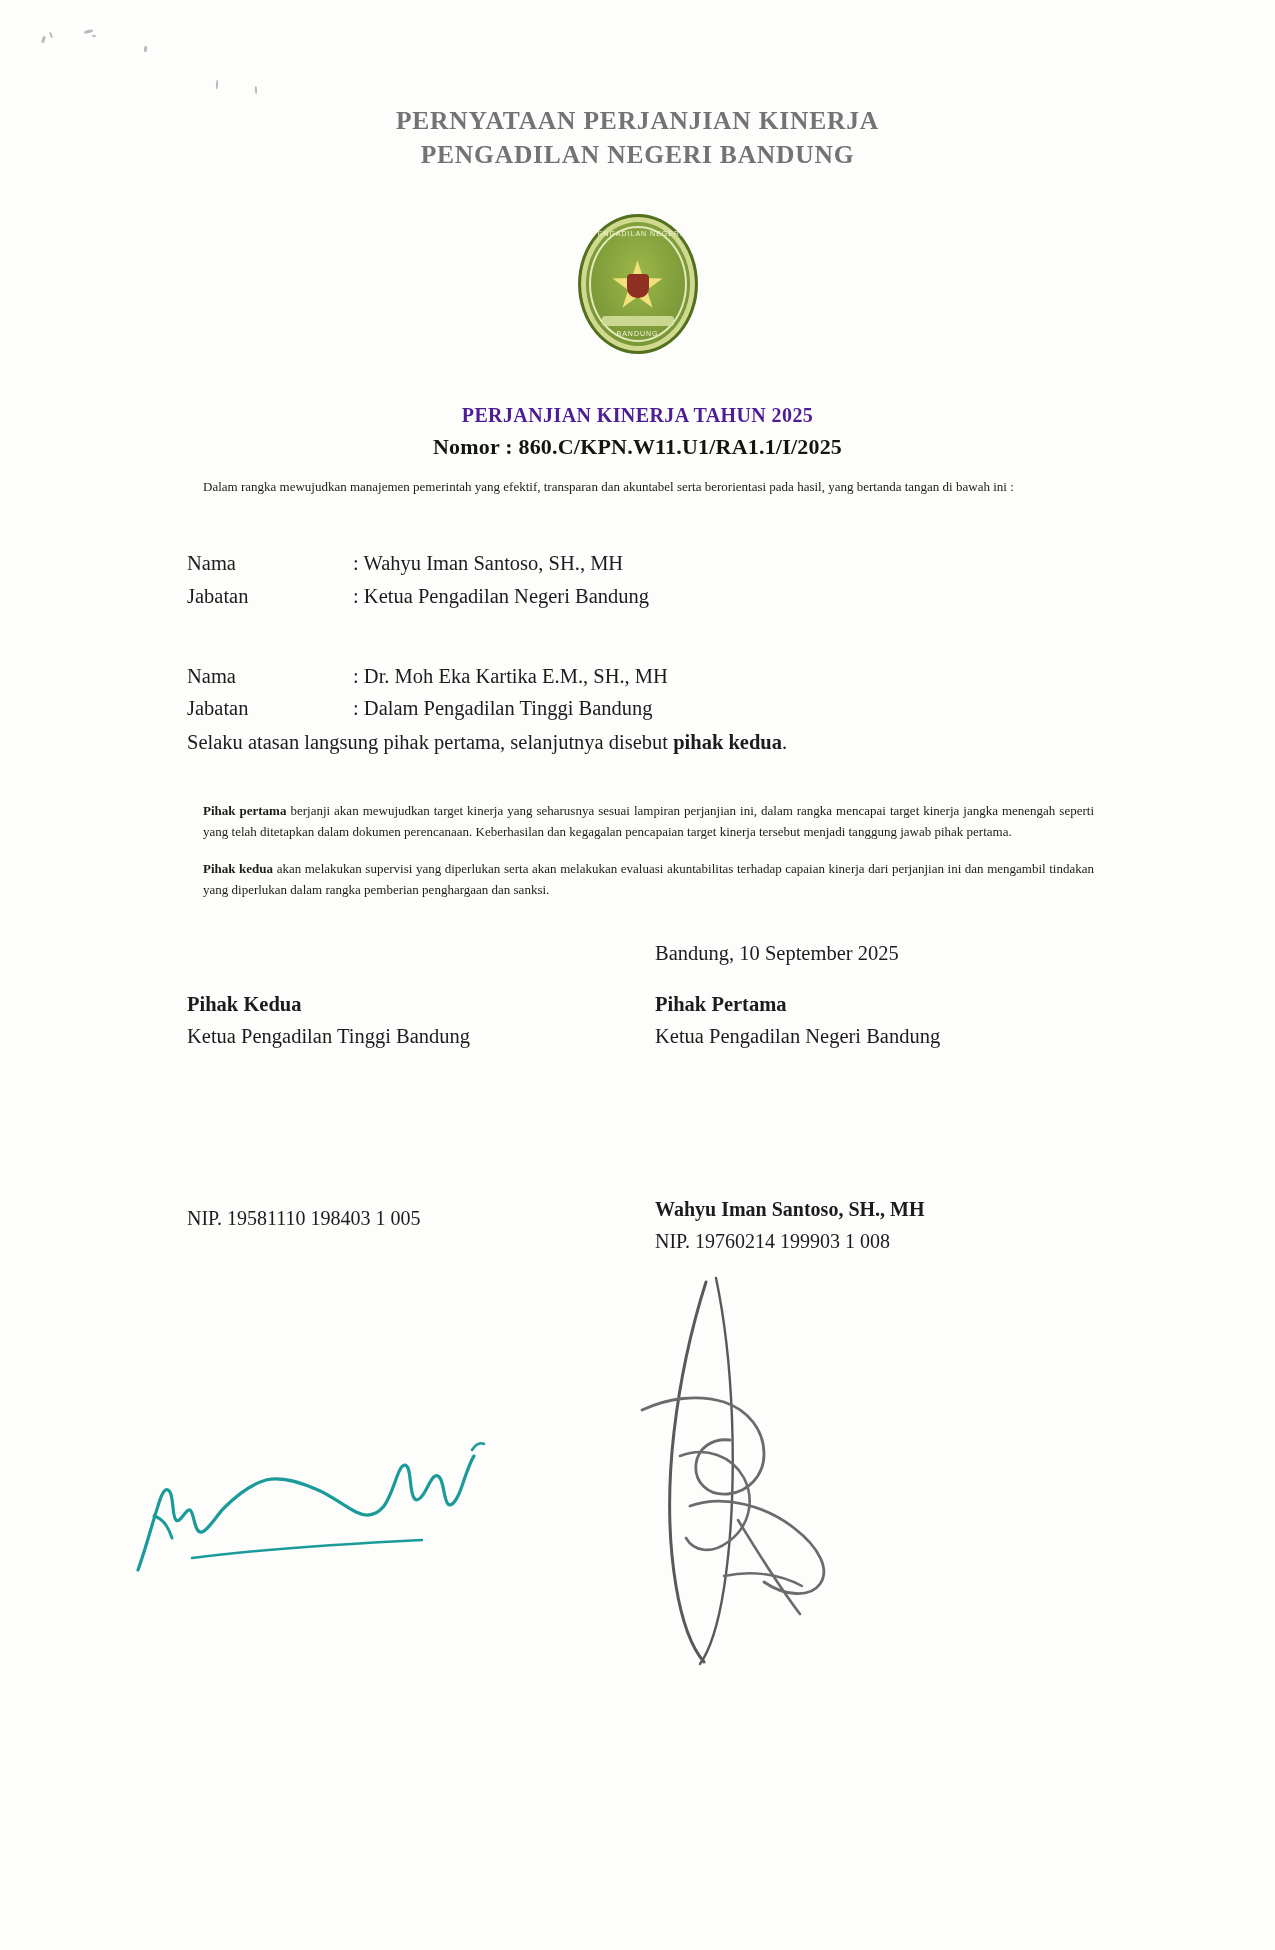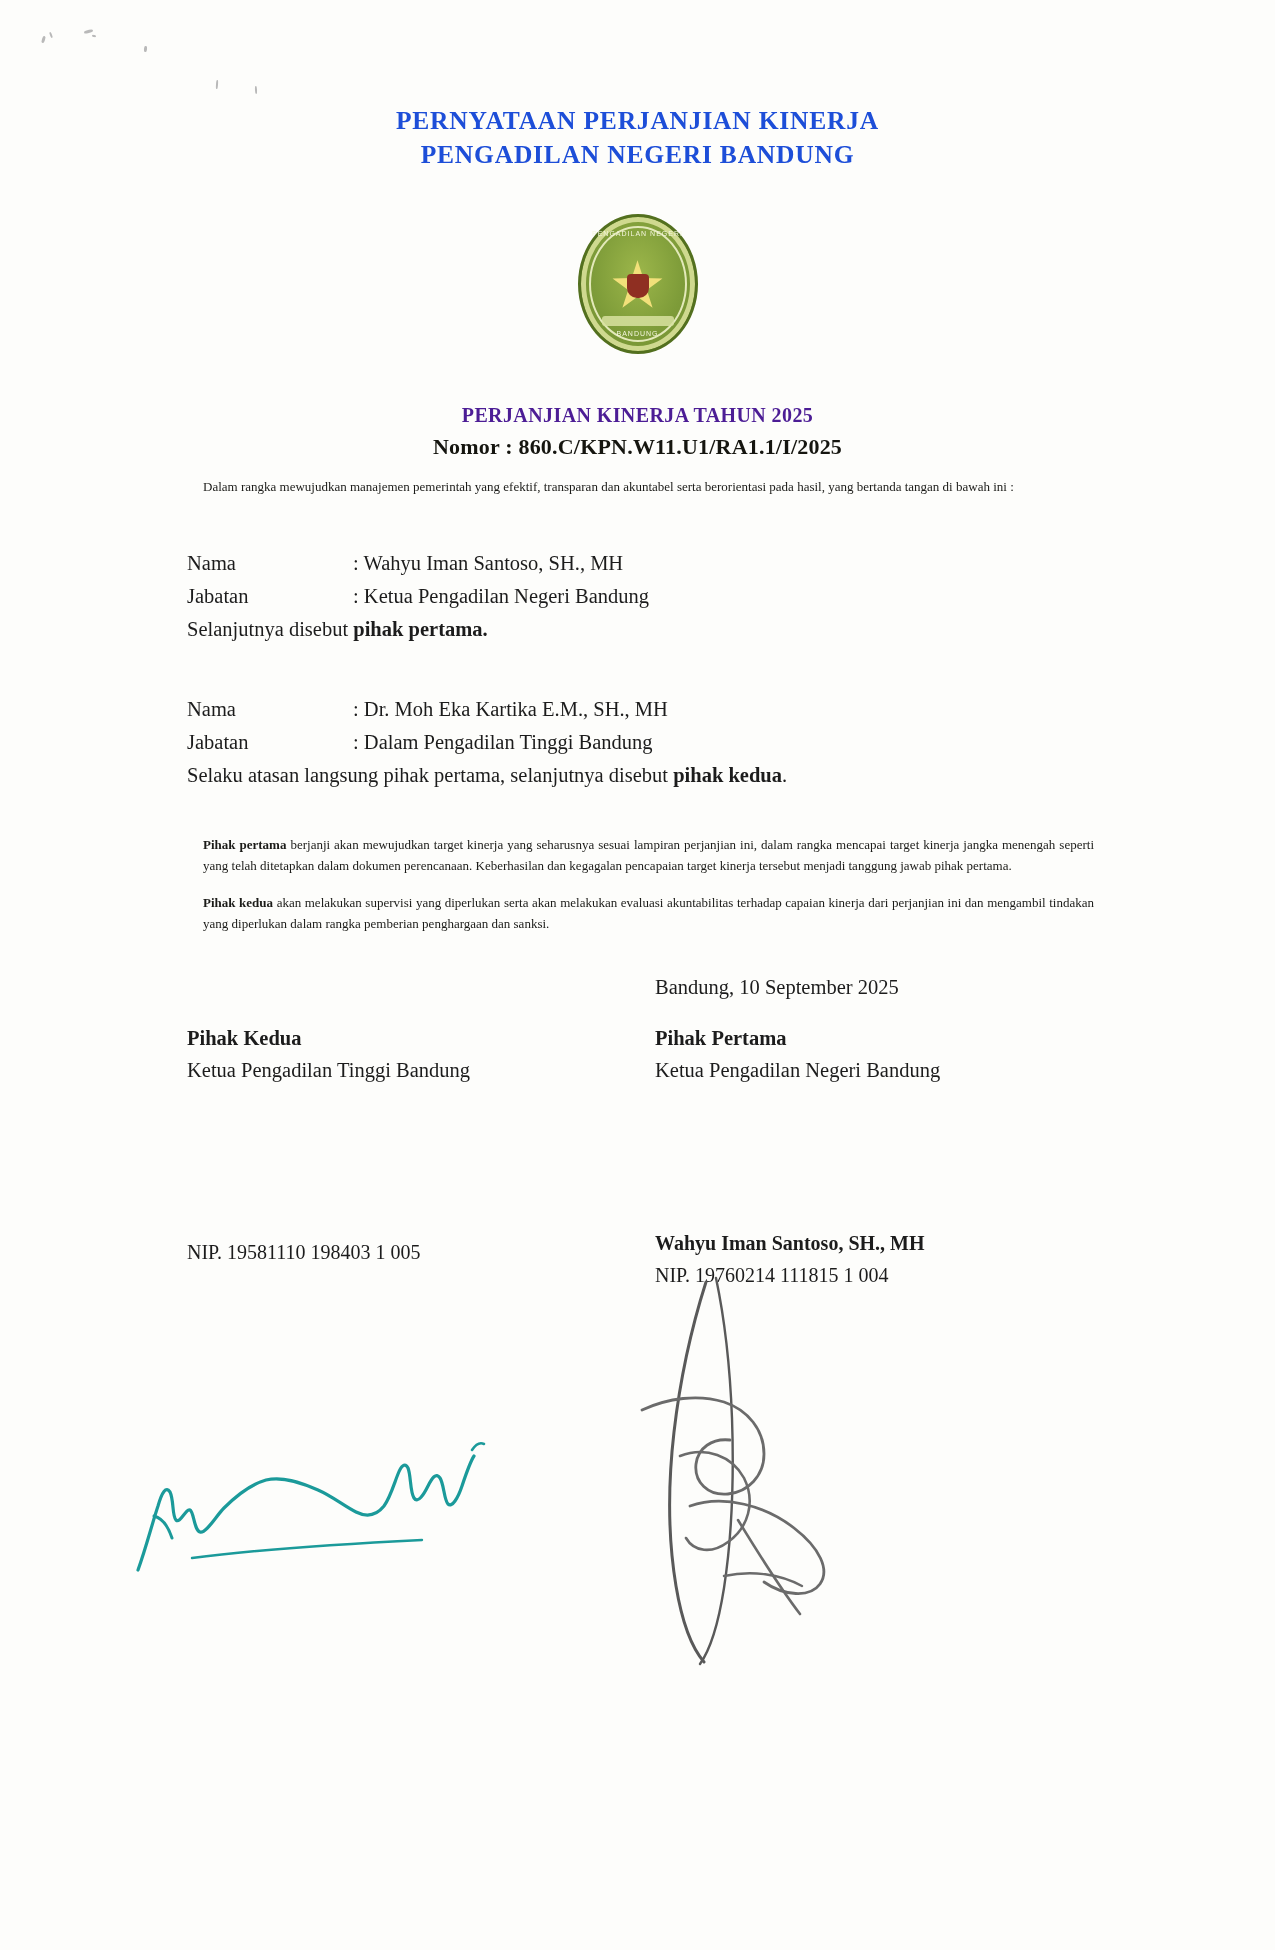--- a/index.html
+++ b/index.html
@@ -40,21 +40,21 @@
   .title-block {
     text-align: center;
     margin-top: 104px;
   }
   .title-line {
     font-family: "Liberation Serif", serif;
     font-weight: bold;
     font-size: 25.5px;
     letter-spacing: 0.8px;
     line-height: 1.34;
-    color: #1d4ed8;
+    color: #737373;
   }
 
   
   .logo-wrap {
     margin-top: 42px;
     display: flex;
     justify-content: center;
   }
   .logo {
     position: relative;
@@ -290,21 +290,20 @@
 
       <div class="party">
         <div class="party-row">
           <div class="party-label">Nama</div>
           <div class="party-value">: Wahyu Iman Santoso, SH., MH</div>
         </div>
         <div class="party-row">
           <div class="party-label">Jabatan</div>
           <div class="party-value">: Ketua Pengadilan Negeri Bandung</div>
         </div>
-        <div class="party-note"><span>Selanjutnya disebut </span><b>pihak pertama.</b></div>
       </div>
 
       <div class="gap-lg"></div>
       <div class="gap-sm"></div>
 
       <div class="party">
         <div class="party-row">
           <div class="party-label">Nama</div>
           <div class="party-value">: Dr. Moh Eka Kartika E.M., SH., MH</div>
         </div>
@@ -331,21 +330,21 @@
           <div class="sig-role">Ketua Pengadilan Tinggi Bandung</div>
           <div class="sig-space"></div>
           <div class="sig-nip">NIP. 19581110 198403 1 005</div>
         </div>
 
         <div class="sig-col">
           <div class="sig-role-bold">Pihak Pertama</div>
           <div class="sig-role">Ketua Pengadilan Negeri Bandung</div>
           <div class="sig-space"></div>
           <div class="sig-name">Wahyu Iman Santoso, SH., MH</div>
-          <div class="sig-nip">NIP. 19760214 111815 1 004</div>
+          <div class="sig-nip">NIP. 19760214 199903 1 008</div>
         </div>
       </div>
     </div>
 
     <svg class="ink-left" viewBox="0 0 360 160">
       <path d="M6 150 C14 128 20 104 26 86 C30 72 34 66 38 72 C42 80 40 96 44 100 C48 104 54 88 58 90 C62 92 62 110 68 112 C74 114 84 96 92 88 C104 76 120 64 134 60 C150 56 168 62 186 70 C200 76 212 86 224 92 C234 97 244 96 252 86 C258 78 262 64 266 54 C269 46 273 42 276 48 C279 55 278 72 282 78 C286 84 292 74 296 66 C300 58 304 52 308 58 C312 64 312 80 316 84 C320 88 326 78 330 66 C334 54 338 42 342 36" fill="none" stroke="#1b9a9a" stroke-width="3.2" stroke-linecap="round"></path>
       <path d="M22 96 C30 98 36 106 40 118" fill="none" stroke="#1b9a9a" stroke-width="3" stroke-linecap="round"></path>
       <path d="M340 30 C344 24 348 22 352 24" fill="none" stroke="#1b9a9a" stroke-width="2.6" stroke-linecap="round"></path>
       <path d="M60 138 C120 130 210 124 290 120" fill="none" stroke="#1b9a9a" stroke-width="2.4" stroke-linecap="round"></path>
     </svg>

